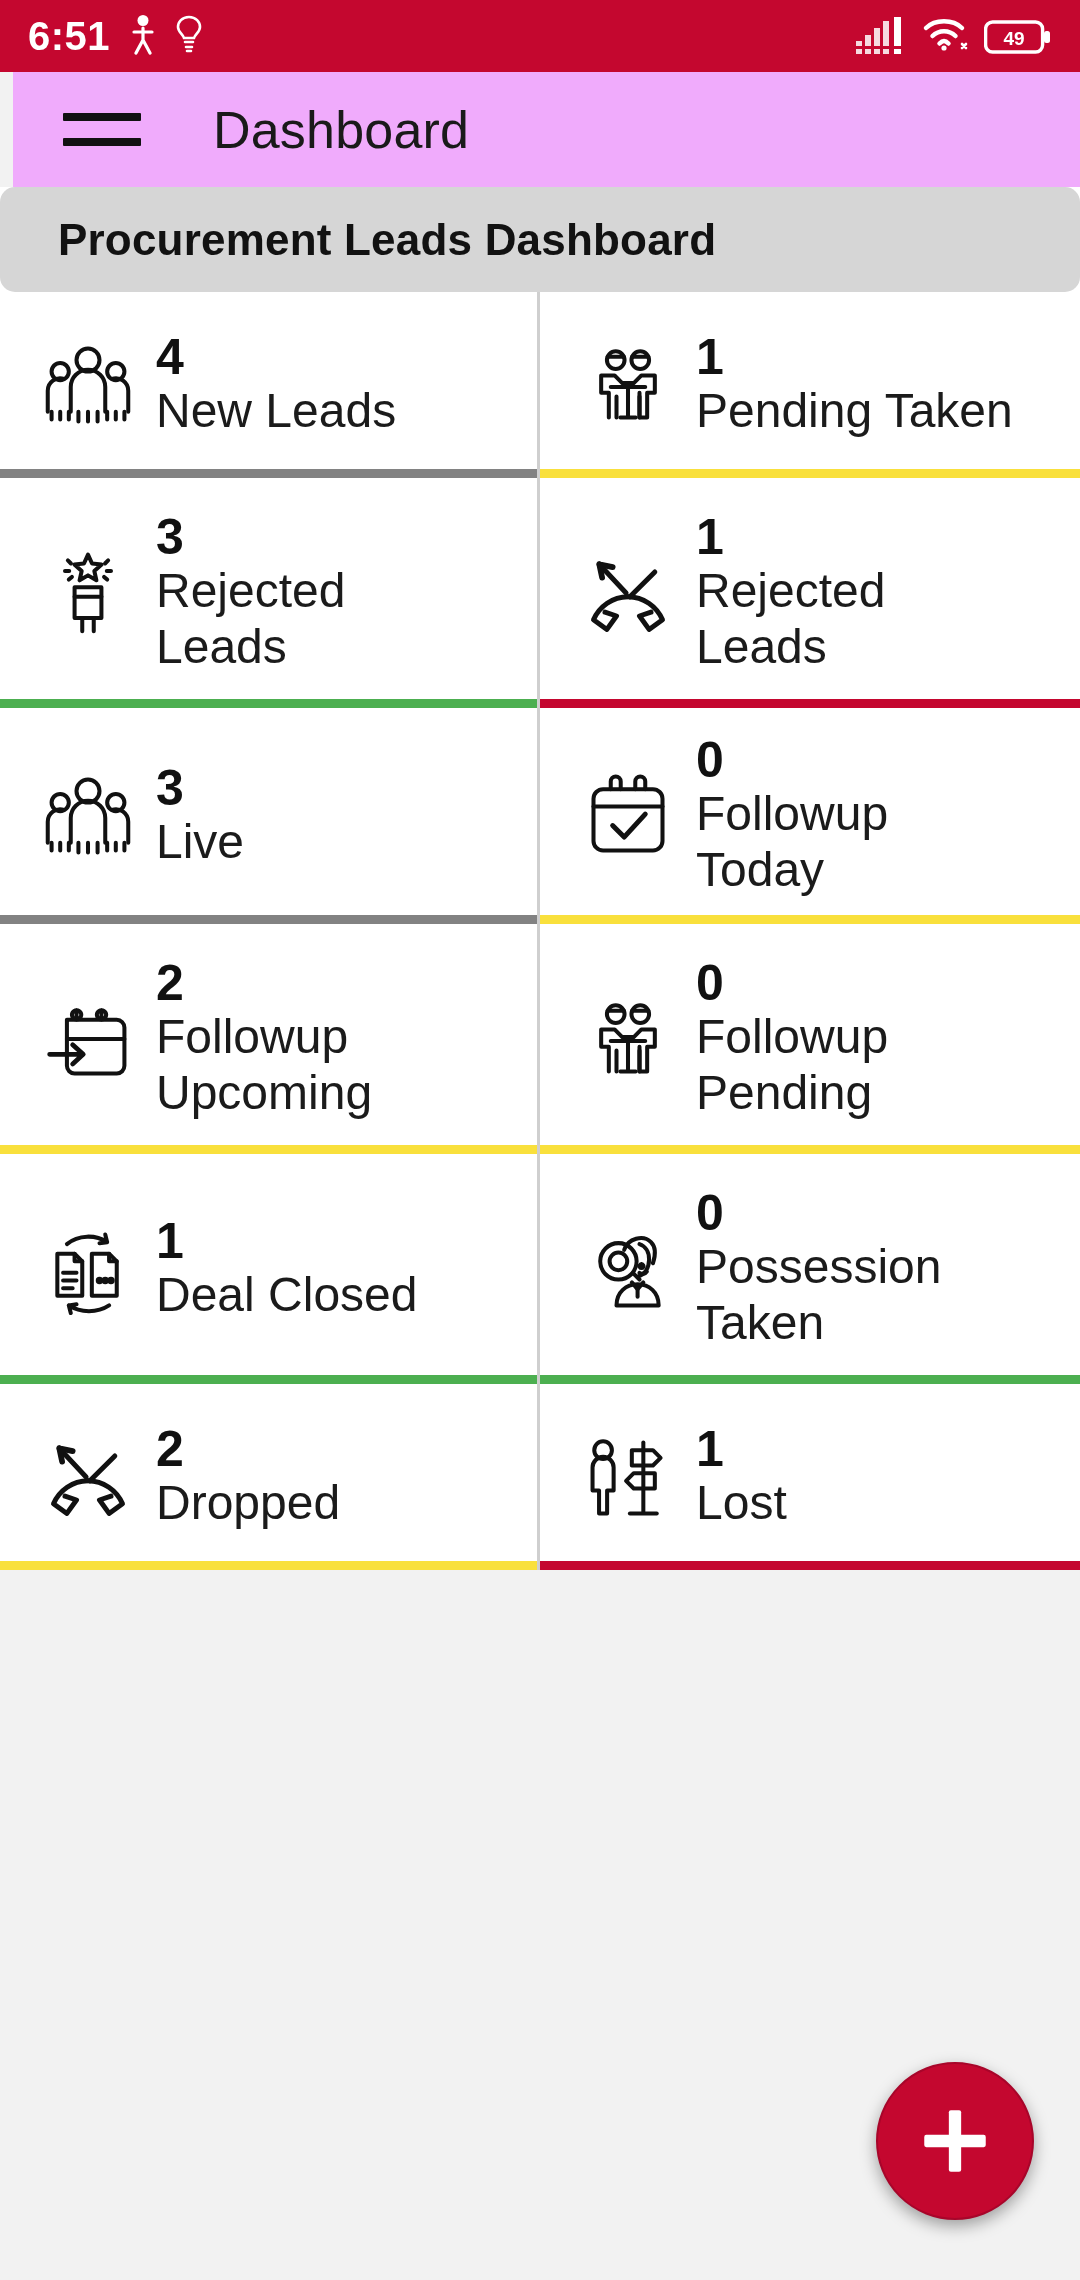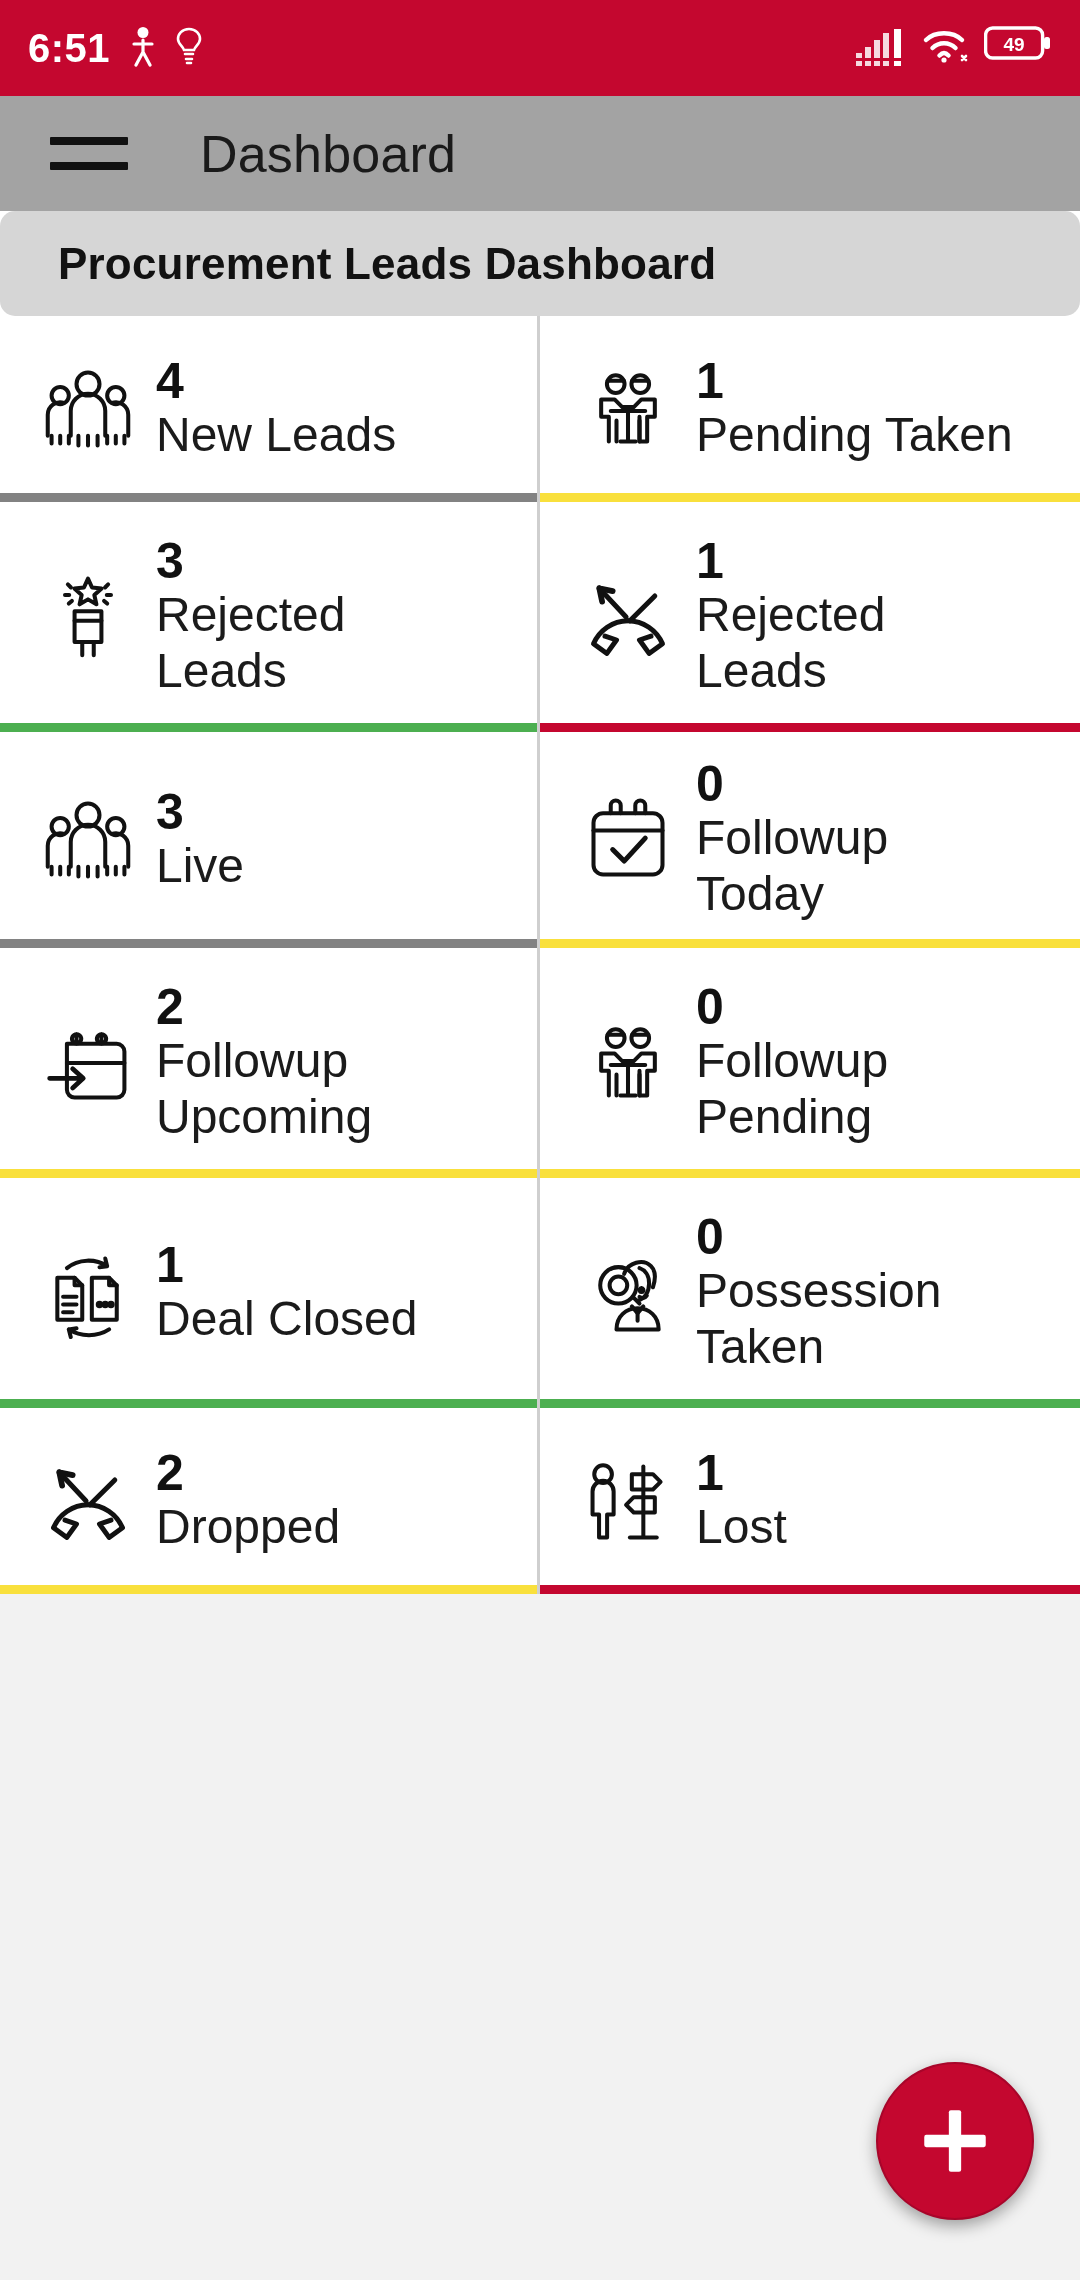--- a/index.html
+++ b/index.html
@@ -5,33 +5,33 @@
   * { margin:0; padding:0; box-sizing:border-box; }
   html, body {
     width:1080px; height:2280px;
     font-family:"Liberation Sans", sans-serif;
     background:#f2f2f2;
     overflow:hidden;
   }
 
   
   .status-bar{
-    height:96px; background:#c4072f; color:#ffffff;
+    height:72px; background:#c4072f; color:#ffffff;
     display:flex; align-items:center; justify-content:space-between;
     padding:0 28px;
   }
   .status-left{ display:flex; align-items:center; gap:18px; }
-  .status-right{ display:flex; align-items:flex-start; gap:12px; }
+  .status-right{ display:flex; align-items:flex-end; gap:12px; }
   .clock{ font-size:40px; font-weight:600; letter-spacing:0.5px; }
   .sb-icon{ display:block; }
 
   
   .app-bar{
-    height:115px; background:#a3a3a3;
-    display:flex; align-items:center; padding:0 50px;
+    height:115px; background:#f0abfc;
+    display:flex; align-items:center; padding:0 50px;margin-left:13px;
   }
   .hamburger{ width:78px; display:flex; flex-direction:column; gap:17px; cursor:pointer; }
   .hamburger span{ display:block; height:8px; background:#111111; border-radius:1px; }
   .app-title{
     font-size:52px; color:#1a1a1a; margin-left:72px;
     font-weight:400; letter-spacing:0.2px;
   }
 
   
   .section-header{

